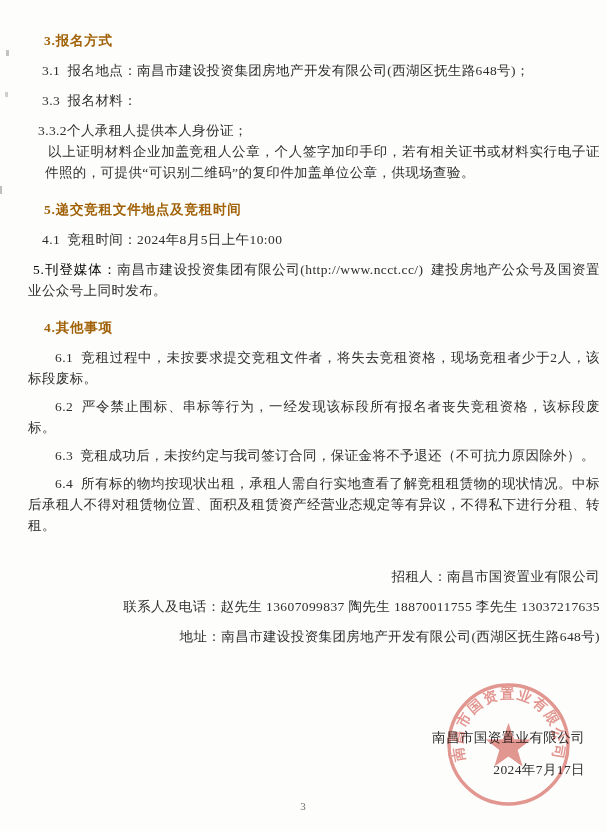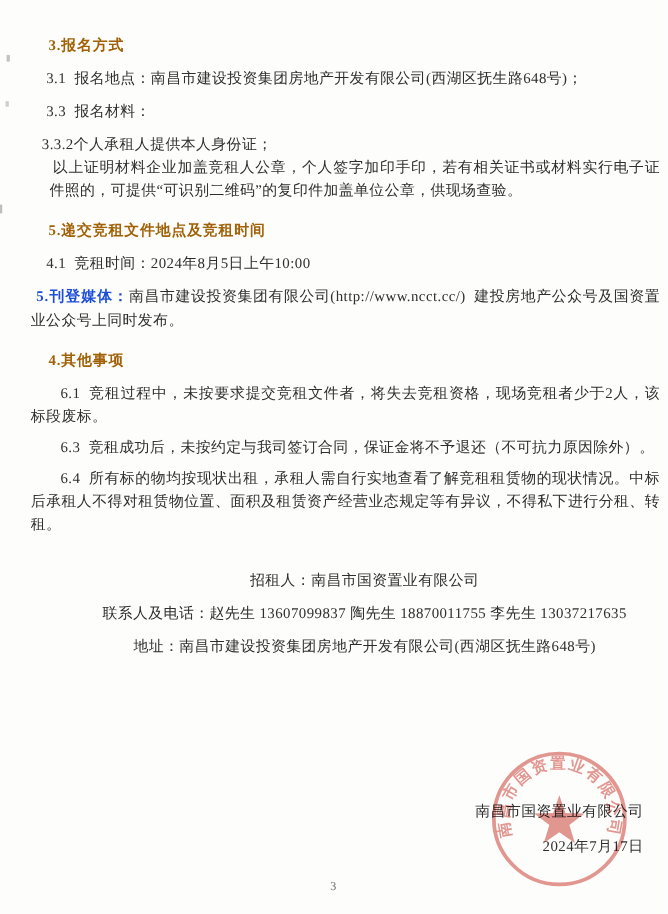--- a/index.html
+++ b/index.html
@@ -30,24 +30,24 @@
     color:#a16207;
     margin:16px 0 9px 16px;
     letter-spacing:.8px;
   }
   .para.section:first-child{margin-top:0;}
   .para.item{margin:9px 0;text-indent:14px;}
   .para.subitem{margin:9px 0;text-indent:10px;}
   .para.subitem-tight{margin:9px 0 0 0;text-indent:10px;}
   .para.note{margin:0 0 8px 0;padding-left:17px;text-indent:3px;}
   .para.lead{margin:3px 0;text-indent:5px;}
-  .para.lead b{font-weight:bold;color:#1d4ed8;letter-spacing:.8px;}
+  .para.lead b{font-weight:normal;color:#000000;letter-spacing:.8px;}
   .para.item6{margin:7px 0;text-indent:27px;}
   .contact-block{margin-top:30px;}
-  .contact-block .para{margin:9px 0;padding-left:35px;text-indent:0;text-align:center;}
+  .contact-block .para{margin:9px 0;padding-left:35px;text-indent:0;text-align:right;}
   .signature{
     position:absolute;
     right:22px;top:727px;
     text-align:right;
     font-size:13.5px;line-height:21px;
     letter-spacing:.4px;
   }
   .signature .sig-line{margin:0 0 11px 0;}
   .page-number{
     position:absolute;
@@ -85,20 +85,21 @@
       <p class="para section">3.报名方式</p>
       <p class="para item">3.1&nbsp;&nbsp;报名地点：南昌市建设投资集团房地产开发有限公司(西湖区抚生路648号)；</p>
       <p class="para item">3.3&nbsp;&nbsp;报名材料：</p>
       <p class="para subitem-tight">3.3.2个人承租人提供本人身份证；</p>
       <p class="para note">以上证明材料企业加盖竞租人公章，个人签字加印手印，若有相关证书或材料实行电子证件照的，可提供“可识别二维码”的复印件加盖单位公章，供现场查验。</p>
       <p class="para section">5.递交竞租文件地点及竞租时间</p>
       <p class="para item">4.1&nbsp;&nbsp;竞租时间：2024年8月5日上午10:00</p>
       <p class="para lead"><b>5.刊登媒体：</b>南昌市建设投资集团有限公司(http://www.ncct.cc/)&nbsp;&nbsp;建投房地产公众号及国资置业公众号上同时发布。</p>
       <p class="para section">4.其他事项</p>
       <p class="para item6">6.1&nbsp;&nbsp;竞租过程中，未按要求提交竞租文件者，将失去竞租资格，现场竞租者少于2人，该标段废标。</p>
+      <p class="para item6">6.2&nbsp;&nbsp;严令禁止围标、串标等行为，一经发现该标段所有报名者丧失竞租资格，该标段废标。</p>
       <p class="para item6">6.3&nbsp;&nbsp;竞租成功后，未按约定与我司签订合同，保证金将不予退还（不可抗力原因除外）。</p>
       <p class="para item6">6.4&nbsp;&nbsp;所有标的物均按现状出租，承租人需自行实地查看了解竞租租赁物的现状情况。中标后承租人不得对租赁物位置、面积及租赁资产经营业态规定等有异议，不得私下进行分租、转租。</p>
     </div>
 
   <div class="contact-block">
     <p class="para">招租人：南昌市国资置业有限公司</p>
     <p class="para">联系人及电话：赵先生 13607099837 陶先生 18870011755 李先生 13037217635</p>
     <p class="para">地址：南昌市建设投资集团房地产开发有限公司(西湖区抚生路648号)</p>
   </div>
 </div>

